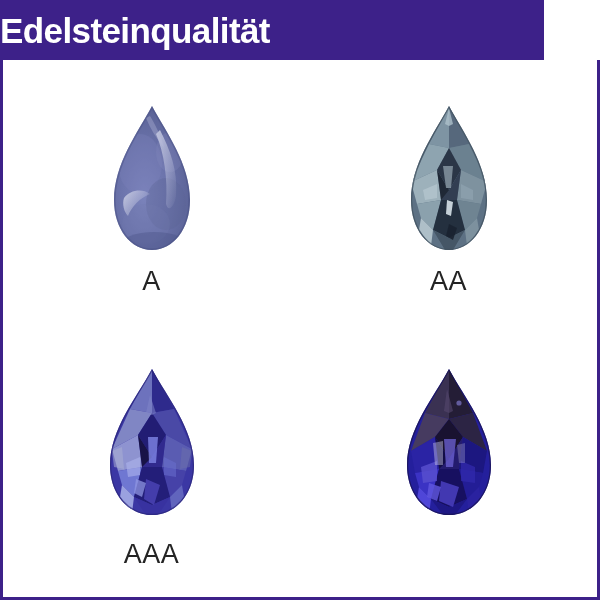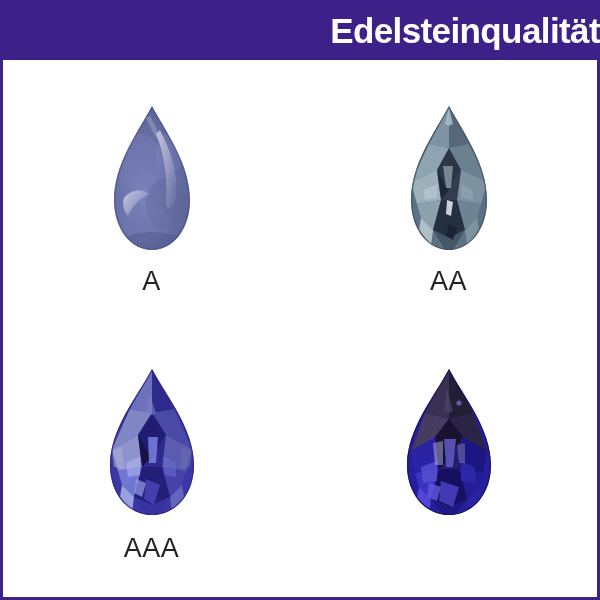--- a/index.html
+++ b/index.html
@@ -20,26 +20,26 @@
     height: 600px;
     box-sizing: border-box;
     background: #ffffff;
   }
 
   
   #header {
     position: absolute;
     left: 0;
     top: 0;
-    width: 600px;
+    width: 544px;
     height: 60px;
     background: #3d2189;
     display: flex;
     align-items: center;
-    justify-content: flex-end;
+    justify-content: flex-start;
   }
   #header-title {
     color: #ffffff;
     font-family: "Liberation Sans", sans-serif;
     font-size: 35px;
     font-weight: bold;
     letter-spacing: -0.6px;
     line-height: 1;
     white-space: nowrap;
   }
@@ -90,21 +90,21 @@
   .grade-label {
     margin-top: 16px;
     font-family: "Liberation Sans", sans-serif;
     font-size: 27px;
     font-weight: normal;
     color: #242424;
     letter-spacing: 0.5px;
     line-height: 1;
   }
   .cell.row2 .grade-label {
-    margin-top: 18px;
+    margin-top: 24px;
   }
 
   svg.stone {
     display: block;
     width: 100%;
     height: 100%;
     overflow: visible;
   }
 </style>
 </head>

